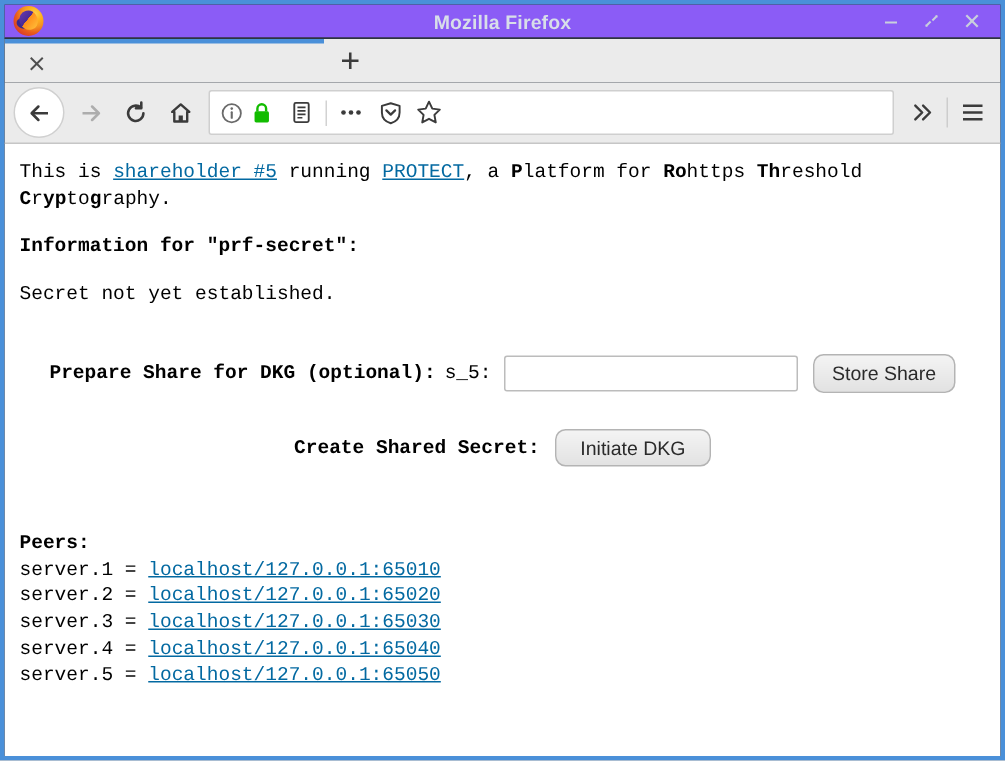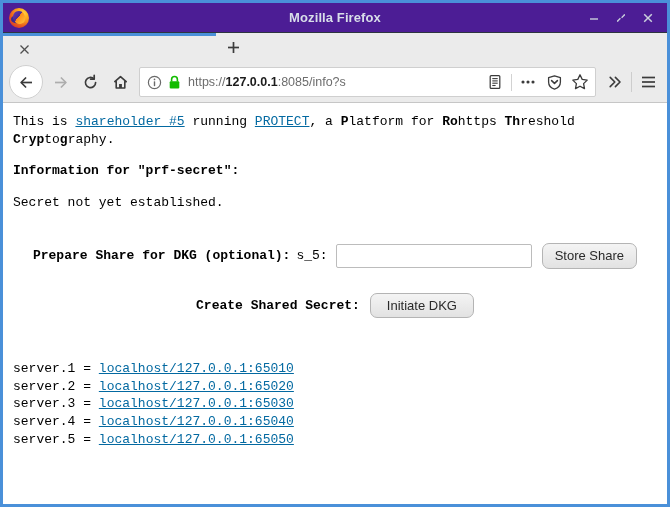--- a/index.html
+++ b/index.html
@@ -22,22 +22,22 @@
     box-sizing: border-box;
     border: 3px solid #4a90d9;
     background: #2e3440;
     display: flex;
     flex-direction: column;
     overflow: hidden;
   }
 
   
   .titlebar {
-    height: 29px;
-    background: #4c1d95;
+    height: 22px;
+    background: #8b5cf6;
     display: flex;
     align-items: center;
     position: relative;
     flex: none;
   }
   .ff-logo {
     width: 22px;
     height: 22px;
     margin-left: 5px;
     position: relative;
@@ -380,21 +380,20 @@
         <svg width="15" height="15" viewBox="0 0 15 15">
           <circle cx="7.5" cy="7.5" r="6.1" fill="none" stroke="#6a6a6a" stroke-width="1.2"></circle>
           <circle cx="7.5" cy="4.4" r="0.85" fill="#6a6a6a"></circle>
           <rect x="6.8" y="6.2" width="1.4" height="5" rx="0.6" fill="#6a6a6a"></rect>
         </svg>
         <svg width="13" height="15" viewBox="0 0 13 15">
           <path d="M3.6 6.4 L3.6 4.4 a2.9 2.9 0 0 1 5.8 0 L9.4 6.4" fill="none" stroke="#12bc00" stroke-width="1.6"></path>
           <rect x="1.7" y="6.2" width="9.6" height="7.4" rx="1.1" fill="#12bc00"></rect>
         </svg>
       </div>
-      <div class="url-text"><span>https://</span><b>127.0.0.1</b><span>:8085/info?s</span></div>
       <div class="url-right">
         <div class="icon-btn">
           <svg width="16" height="16" viewBox="0 0 16 16">
             <rect x="3.2" y="1.6" width="9.6" height="12.8" rx="1" fill="none" stroke="#3b3b3b" stroke-width="1.25"></rect>
             <line x1="5.3" y1="4.6" x2="10.7" y2="4.6" stroke="#3b3b3b" stroke-width="1.1"></line>
             <line x1="5.3" y1="6.9" x2="10.7" y2="6.9" stroke="#3b3b3b" stroke-width="1.1"></line>
             <line x1="5.3" y1="9.2" x2="10.7" y2="9.2" stroke="#3b3b3b" stroke-width="1.1"></line>
             <line x1="5.3" y1="11.5" x2="8.6" y2="11.5" stroke="#3b3b3b" stroke-width="1.1"></line>
           </svg>
         </div>
@@ -456,20 +455,21 @@
     </div>
 
     <div class="form-row">
       <span class="form-label-bold">Create Shared Secret:</span>
       <button class="gtk-button" id="initiate-dkg-btn">Initiate DKG</button>
     </div>
 
     <div class="spacer-lg"></div>
 
     <div>
+      <div class="peers-title">Peers:</div>
       <div id="peers-list">
           <div class="peer-line"><span>server.1</span><span> = </span><a class="pagelink">localhost/127.0.0.1:65010</a></div>
           <div class="peer-line"><span>server.2</span><span> = </span><a class="pagelink">localhost/127.0.0.1:65020</a></div>
           <div class="peer-line"><span>server.3</span><span> = </span><a class="pagelink">localhost/127.0.0.1:65030</a></div>
           <div class="peer-line"><span>server.4</span><span> = </span><a class="pagelink">localhost/127.0.0.1:65040</a></div>
           <div class="peer-line"><span>server.5</span><span> = </span><a class="pagelink">localhost/127.0.0.1:65050</a></div>
         </div>
     </div>
 
   </div>

